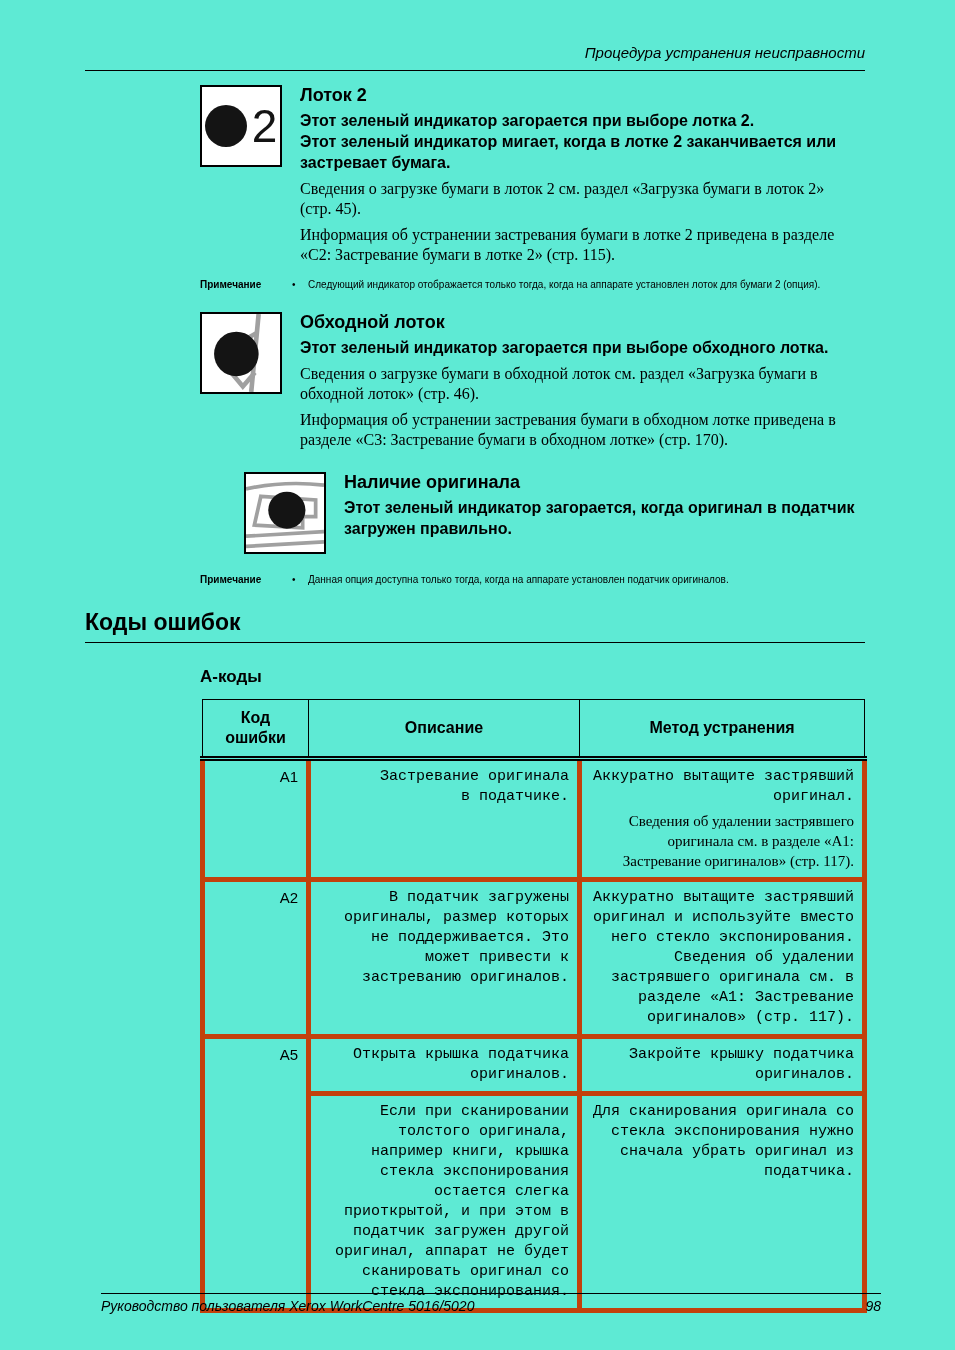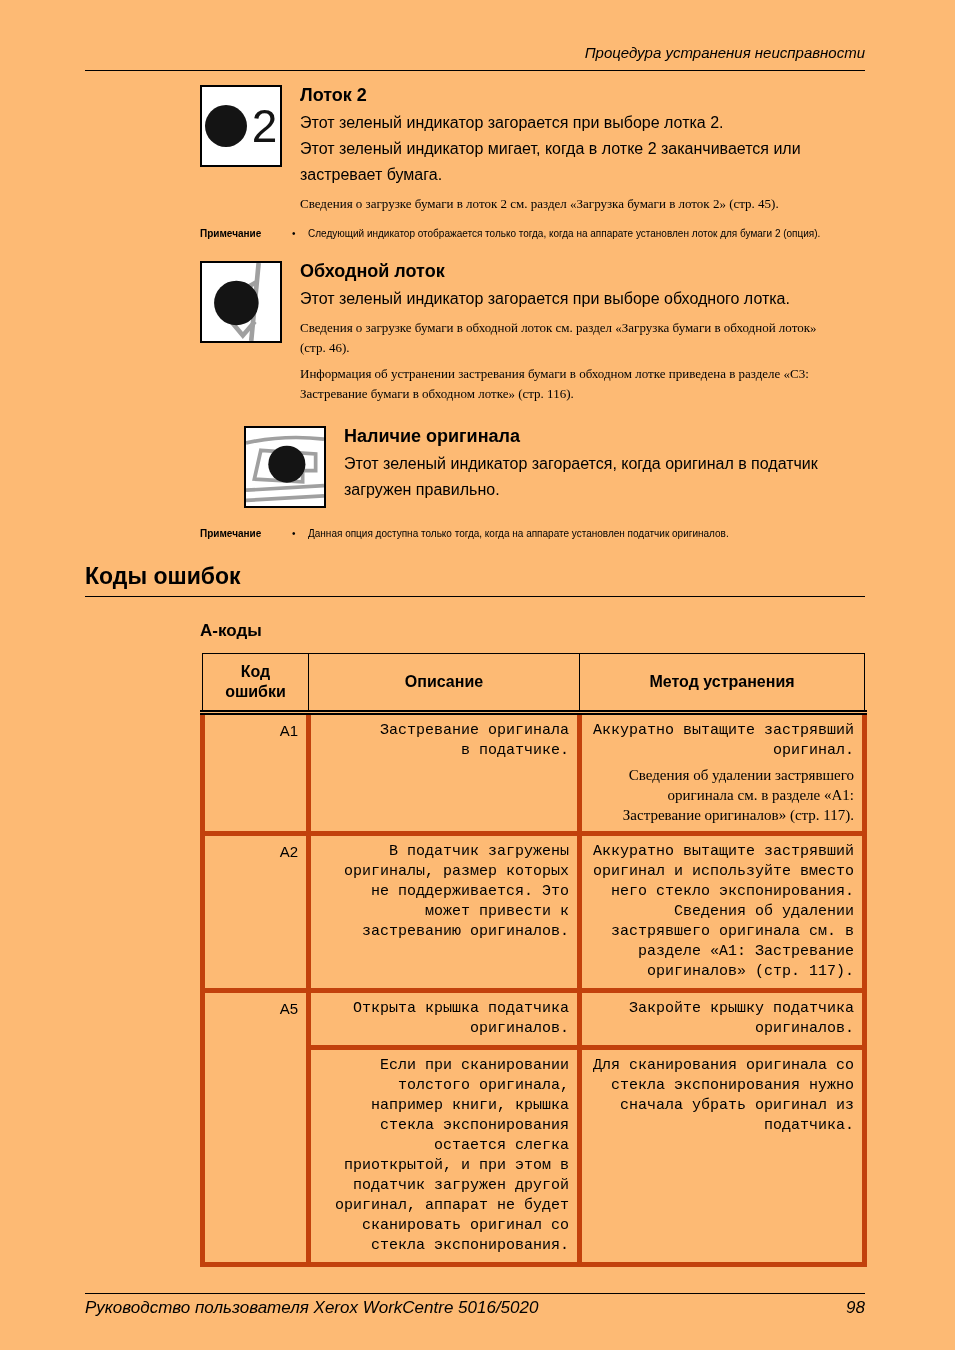--- a/index.html
+++ b/index.html
@@ -1,18 +1,18 @@
 <!DOCTYPE html>
 <html><head>
 <meta charset="utf-8">
 <style>
   html,body { margin:0; padding:0; background:#e8e8e8; }
   .page {
     position:relative; width:955px; height:1350px; margin:0 auto;
-    background:#fdba74; color:#000;
+    background:#5eead4; color:#000;
     font-family:"Liberation Sans", sans-serif;
   }
   
   .running-header {
     position:absolute; top:44px; left:85px; width:780px;
     text-align:right; font-style:italic; font-size:15px;
     padding-bottom:9px; border-bottom:1px solid #000;
   }
   
   .content { position:absolute; top:85px; left:85px; width:780px; }
@@ -20,22 +20,22 @@
   .ind-section { display:flex; align-items:flex-start; margin-left:115px; }
   .icon-box {
     flex:0 0 auto; width:82px; height:82px; border:2px solid #000;
     margin-right:18px; display:flex; align-items:center; justify-content:center;
     box-sizing:border-box; background:#fff;
   }
   .icon-box .dot { width:42px; height:42px; border-radius:50%; background:#141414; }
   .icon-box .tray-num { font-size:46px; line-height:1; margin-left:5px; color:#141414; }
   .sec-text { flex:1; min-width:0; }
   .sec-title { font-size:18px; font-weight:bold; line-height:21px; margin:0; }
-  .sec-body { font-size:16px; line-height:26px; margin:4px 0 0 0; max-width:560px; white-space:pre-line; }
-  .ref { font-family:"Liberation Serif", serif; font-size:13px; line-height:20px; margin:6px 0 0 0; max-width:545px; }
+  .sec-body { font-size:16px; line-height:21px; margin:4px 0 0 0; max-width:560px; white-space:pre-line;font-weight:bold; }
+  .ref { font-family:"Liberation Serif", serif; font-size:16px; line-height:20px; margin:6px 0 0 0; max-width:545px; }
   .note { display:flex; margin:10px 0 0 115px; font-size:10px; line-height:19px; }
   .note-label { flex:0 0 92px; font-weight:bold; }
   .note-bullet { flex:0 0 16px; text-align:left; }
   .note-text { flex:1; max-width:555px; }
 
   .mt18 { margin-top:18px; }
   .mt22 { margin-top:22px;padding-left:44px; }
   .mt16 { margin-top:16px; }
 
   .h1 {
@@ -57,24 +57,24 @@
     padding:8px 6px; white-space:pre-line;
   }
   table.err td {
     border:5px solid #c2410c; vertical-align:top; text-align:right;
     padding:6px 8px; overflow:hidden;
   }
   td .cell-p { margin:0; white-space:pre-line;font-family:Liberation Mono, monospace; }
   td .cell-ref { font-family:"Liberation Serif", serif; font-size:15px; line-height:20px; margin:4px 0 0 0; }
 
   .footer {
-    position:absolute; top:1293px; left:85px; width:780px;
+    position:absolute; top:1293px; left:101px; width:780px;
     border-top:1px solid #000; padding-top:4px;
     display:flex; justify-content:space-between;
-    font-style:italic; font-size:17px;
+    font-style:italic; font-size:14px;
   }
   .icon-svg { display:block; }
 </style>
 </head>
 <body>
 
 <div class="page">
 
   <div class="running-header">
     <span>Процедура устранения неисправности</span>
@@ -85,20 +85,21 @@
     <section class="ind-section">
       <div class="icon-box">
         <span class="dot"></span>
         <span class="tray-num">2</span>
       </div>
       <div class="sec-text">
         <h3 class="sec-title">Лоток 2</h3>
         <p class="sec-body">Этот зеленый индикатор загорается при выборе лотка 2.
 Этот зеленый индикатор мигает, когда в лотке 2 заканчивается или застревает бумага.</p>
         <p class="ref">Сведения о загрузке бумаги в лоток 2 см. раздел «Загрузка бумаги в лоток 2» (стр. 45).</p>
+        <p class="ref">Информация об устранении застревания бумаги в лотке 2 приведена в разделе «C2: Застревание бумаги в лотке 2» (стр. 115).</p>
       </div>
     </section>
 
     <div class="note">
       <span class="note-label">Примечание</span>
       <span class="note-bullet">•</span>
       <span class="note-text">Следующий индикатор отображается только тогда, когда на аппарате установлен лоток для бумаги 2 (опция).</span>
     </div>
 
     <section class="ind-section mt18">
@@ -107,21 +108,21 @@
           <path d="M61 0 L53 84" stroke="#a0a0a0" stroke-width="5" fill="none"></path>
           <path d="M58 21 L35 34" stroke="#a0a0a0" stroke-width="5" fill="none"></path>
           <path d="M24 54 L44 78 L57 63" stroke="#a0a0a0" stroke-width="5" fill="none"></path>
           <circle cx="37" cy="43" r="24" fill="#141414"></circle>
         </svg>
       </div>
       <div class="sec-text">
         <h3 class="sec-title">Обходной лоток</h3>
         <p class="sec-body">Этот зеленый индикатор загорается при выборе обходного лотка.</p>
         <p class="ref">Сведения о загрузке бумаги в обходной лоток см. раздел «Загрузка бумаги в обходной лоток» (стр. 46).</p>
-        <p class="ref">Информация об устранении застревания бумаги в обходном лотке приведена в разделе «C3: Застревание бумаги в обходном лотке» (стр. 116).</p>
+        <p class="ref">Информация об устранении застревания бумаги в обходном лотке приведена в разделе «C3: Застревание бумаги в обходном лотке» (стр. 170).</p>
       </div>
     </section>
 
     <section class="ind-section mt22">
       <div class="icon-box">
         <svg class="icon-svg" width="78" height="78" viewBox="0 0 84 84">
           <path d="M0 16 Q42 7 84 12" stroke="#a0a0a0" stroke-width="4" fill="none"></path>
           <path d="M16 24 L75 28 L75 46 L61 46 L61 58 L9 55 Z" stroke="#a0a0a0" stroke-width="4" fill="none"></path>
           <path d="M0 67 L84 62" stroke="#a0a0a0" stroke-width="4" fill="none"></path>
           <path d="M0 78 L84 73" stroke="#a0a0a0" stroke-width="4" fill="none"></path>

